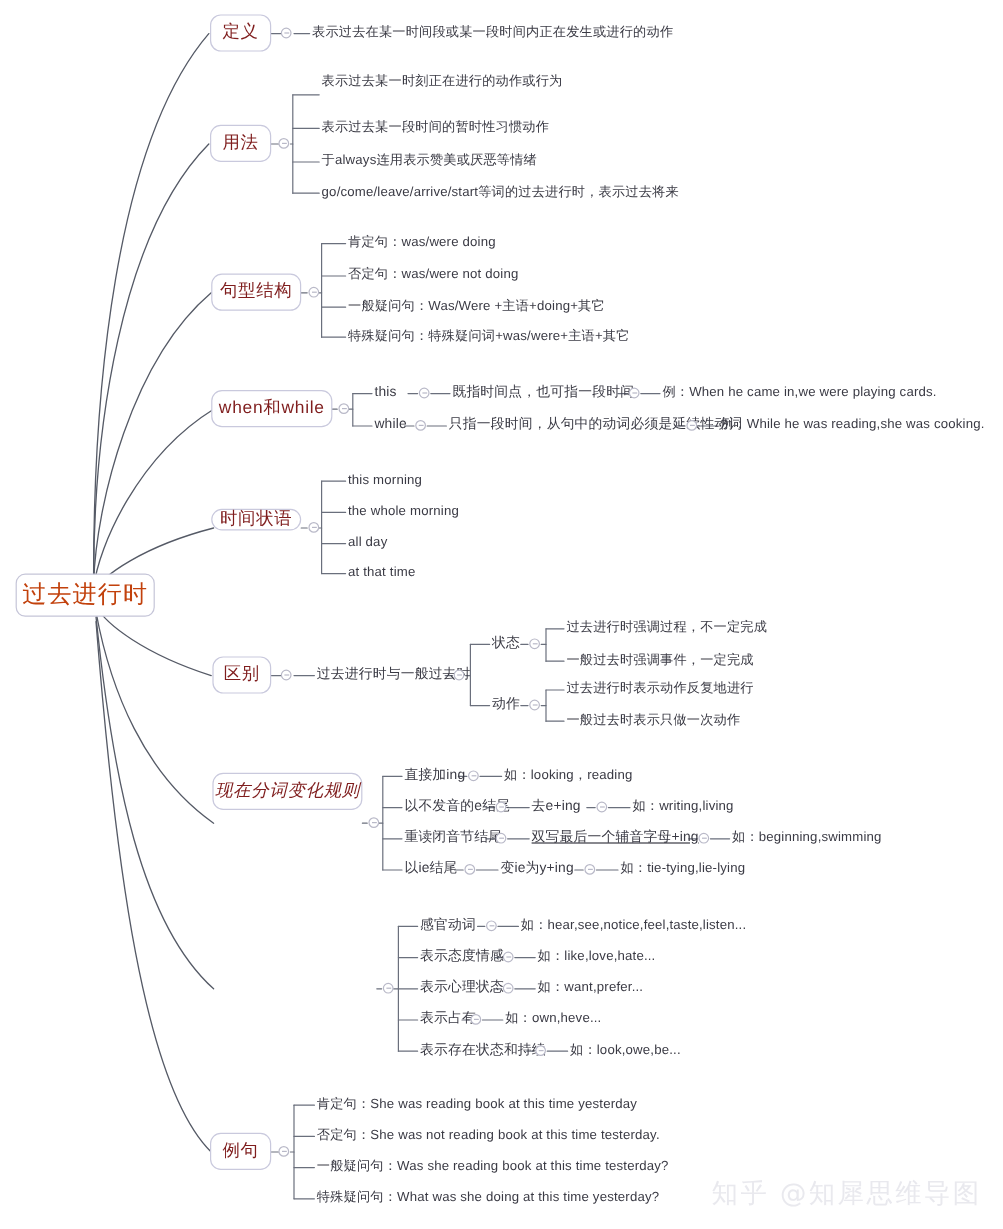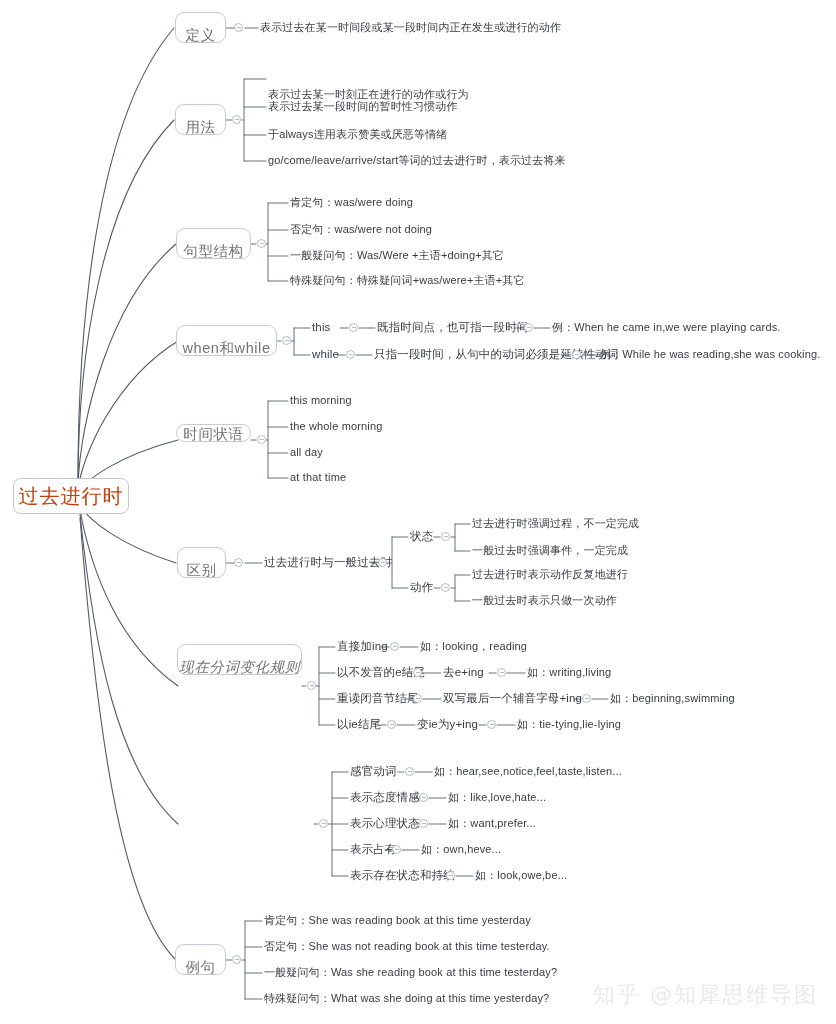--- a/index.html
+++ b/index.html
@@ -48,23 +48,22 @@
     border-radius: 8px;
     border-color: #c5c5d8;
     font-size: 20px;
     letter-spacing: 1px;
     padding: 0 14px;
     color: #c2410c;
   }
   .node.topic {
     font-size: 14.5px;
     padding: 0 11px;
-    color: #737373;
+    color: #7f1d1d;
     letter-spacing: 0.6px;
-    align-items: flex-end;
   }
 
   
   .leaf {
     position: absolute;
     white-space: nowrap;
     font-size: 11px;
     line-height: 1;
     color: #3a3a44;
     letter-spacing: 0.15px;
@@ -258,21 +257,21 @@
   <div class="node topic" style="left:175px; top:12px; width:51px; height:31px;">
     <span>定义</span>
   </div>
   <div class="toggle" style="left:234px; top:23px;"></div>
   <div class="leaf" style="left:260px; top:22px;">表示过去在某一时间段或某一段时间内正在发生或进行的动作</div>
 
   <div class="node topic" style="left:175px; top:104px; width:51px; height:31px;">
     <span>用法</span>
   </div>
   <div class="toggle" style="left:232px; top:115px;"></div>
-  <div class="leaf" style="left:268px; top:89px;">表示过去某一时刻正在进行的动作或行为</div>
+  <div class="leaf" style="left:268px; top:63px;">表示过去某一时刻正在进行的动作或行为</div>
   <div class="leaf" style="left:268px; top:101px;">表示过去某一段时间的暂时性习惯动作</div>
   <div class="leaf" style="left:268px; top:129px;">于always连用表示赞美或厌恶等情绪</div>
   <div class="leaf" style="left:268px; top:155px;">go/come/leave/arrive/start等词的过去进行时，表示过去将来</div>
 
   <div class="node topic" style="left:176px; top:228px; width:75px; height:31px;">
     <span>句型结构</span>
   </div>
   <div class="toggle" style="left:257px; top:239px;"></div>
   <div class="leaf" style="left:290px; top:197px;">肯定句：was/were doing</div>
   <div class="leaf" style="left:290px; top:224px;">否定句：was/were not doing</div>
@@ -332,21 +331,21 @@
   <div class="leaf" style="left:420px; top:641px;">如：looking，reading</div>
 
   <div class="leaf sub" style="left:337px; top:667px;">以不发音的e结尾</div>
   <div class="toggle" style="left:413px; top:668px;"></div>
   <div class="leaf mid" style="left:443px; top:667px;">去e+ing</div>
   <div class="toggle" style="left:497px; top:668px;"></div>
   <div class="leaf" style="left:527px; top:667px;">如：writing,living</div>
 
   <div class="leaf sub" style="left:337px; top:693px;">重读闭音节结尾</div>
   <div class="toggle" style="left:413px; top:694px;"></div>
-  <div class="leaf mid" style="left:443px; top:693px;">双写最后一个辅音字母+ing</div>
+  <div class="leaf mid" style="left:443px; top:693px;text-decoration:underline;">双写最后一个辅音字母+ing</div>
   <div class="toggle" style="left:582px; top:694px;"></div>
   <div class="leaf" style="left:610px; top:693px;">如：beginning,swimming</div>
 
   <div class="leaf sub" style="left:337px; top:719px;">以ie结尾</div>
   <div class="toggle" style="left:387px; top:720px;"></div>
   <div class="leaf mid" style="left:417px; top:719px;">变ie为y+ing</div>
   <div class="toggle" style="left:487px; top:720px;"></div>
   <div class="leaf" style="left:517px; top:719px;">如：tie-tying,lie-lying</div>
 
   <div class="toggle" style="left:319px; top:819px;"></div>

